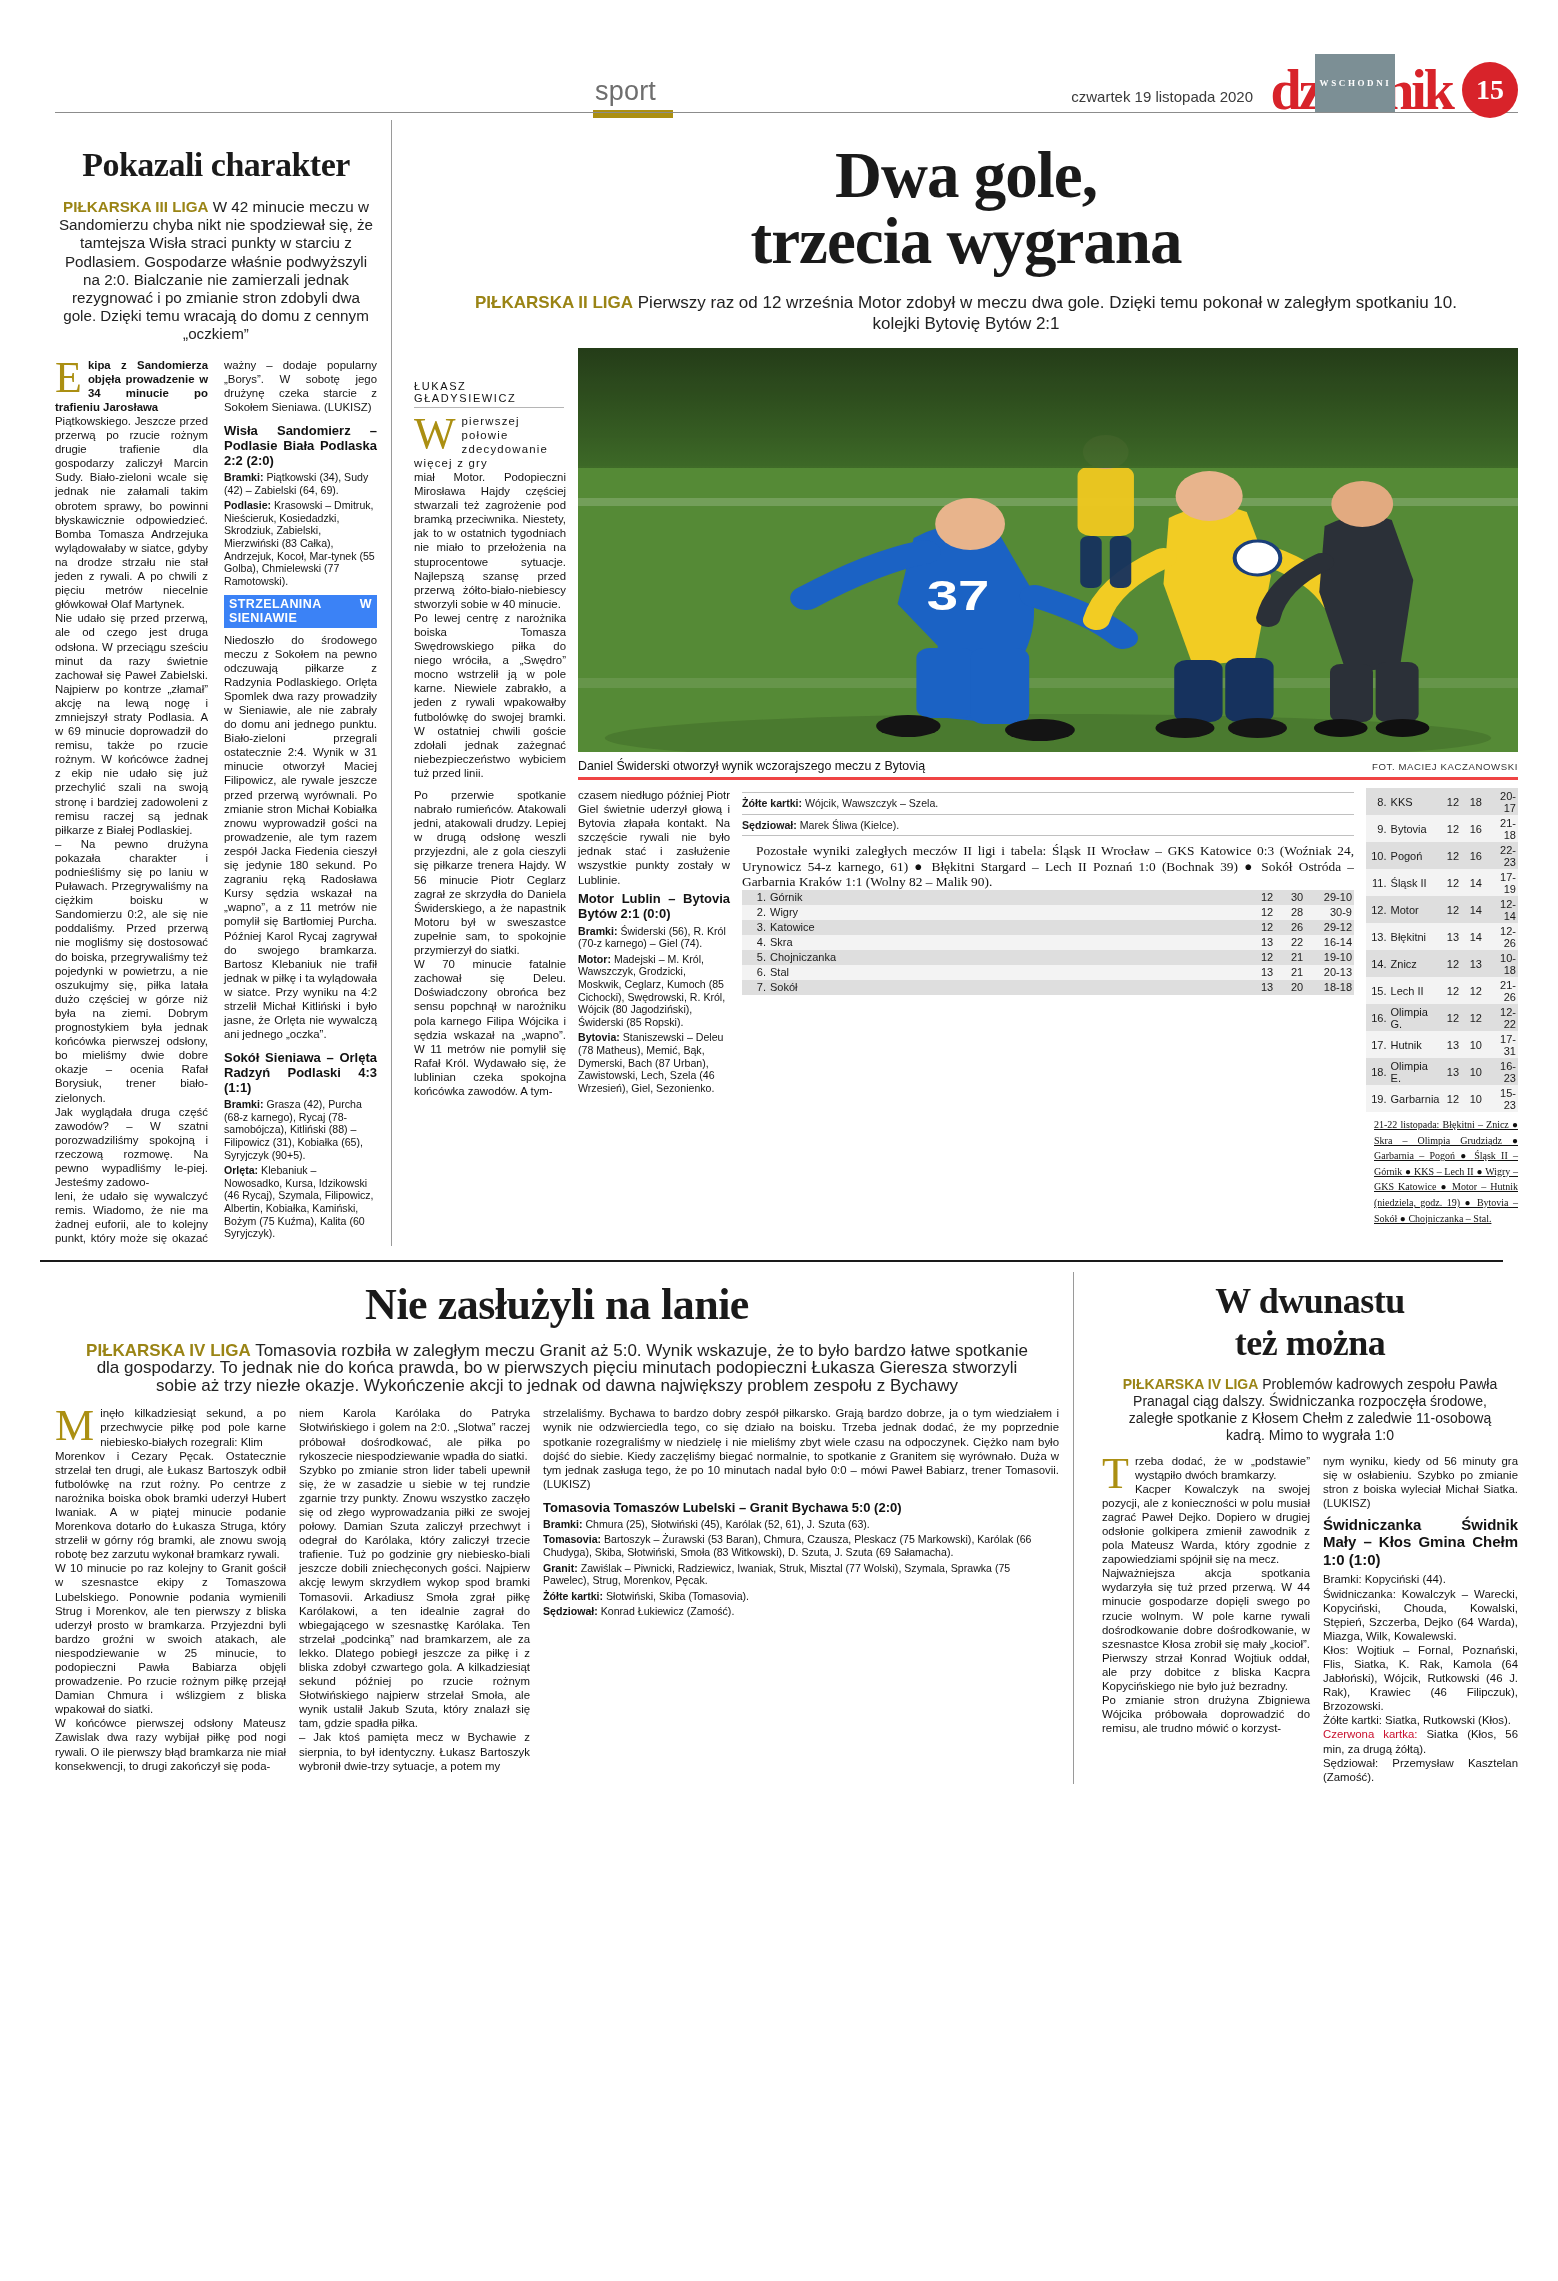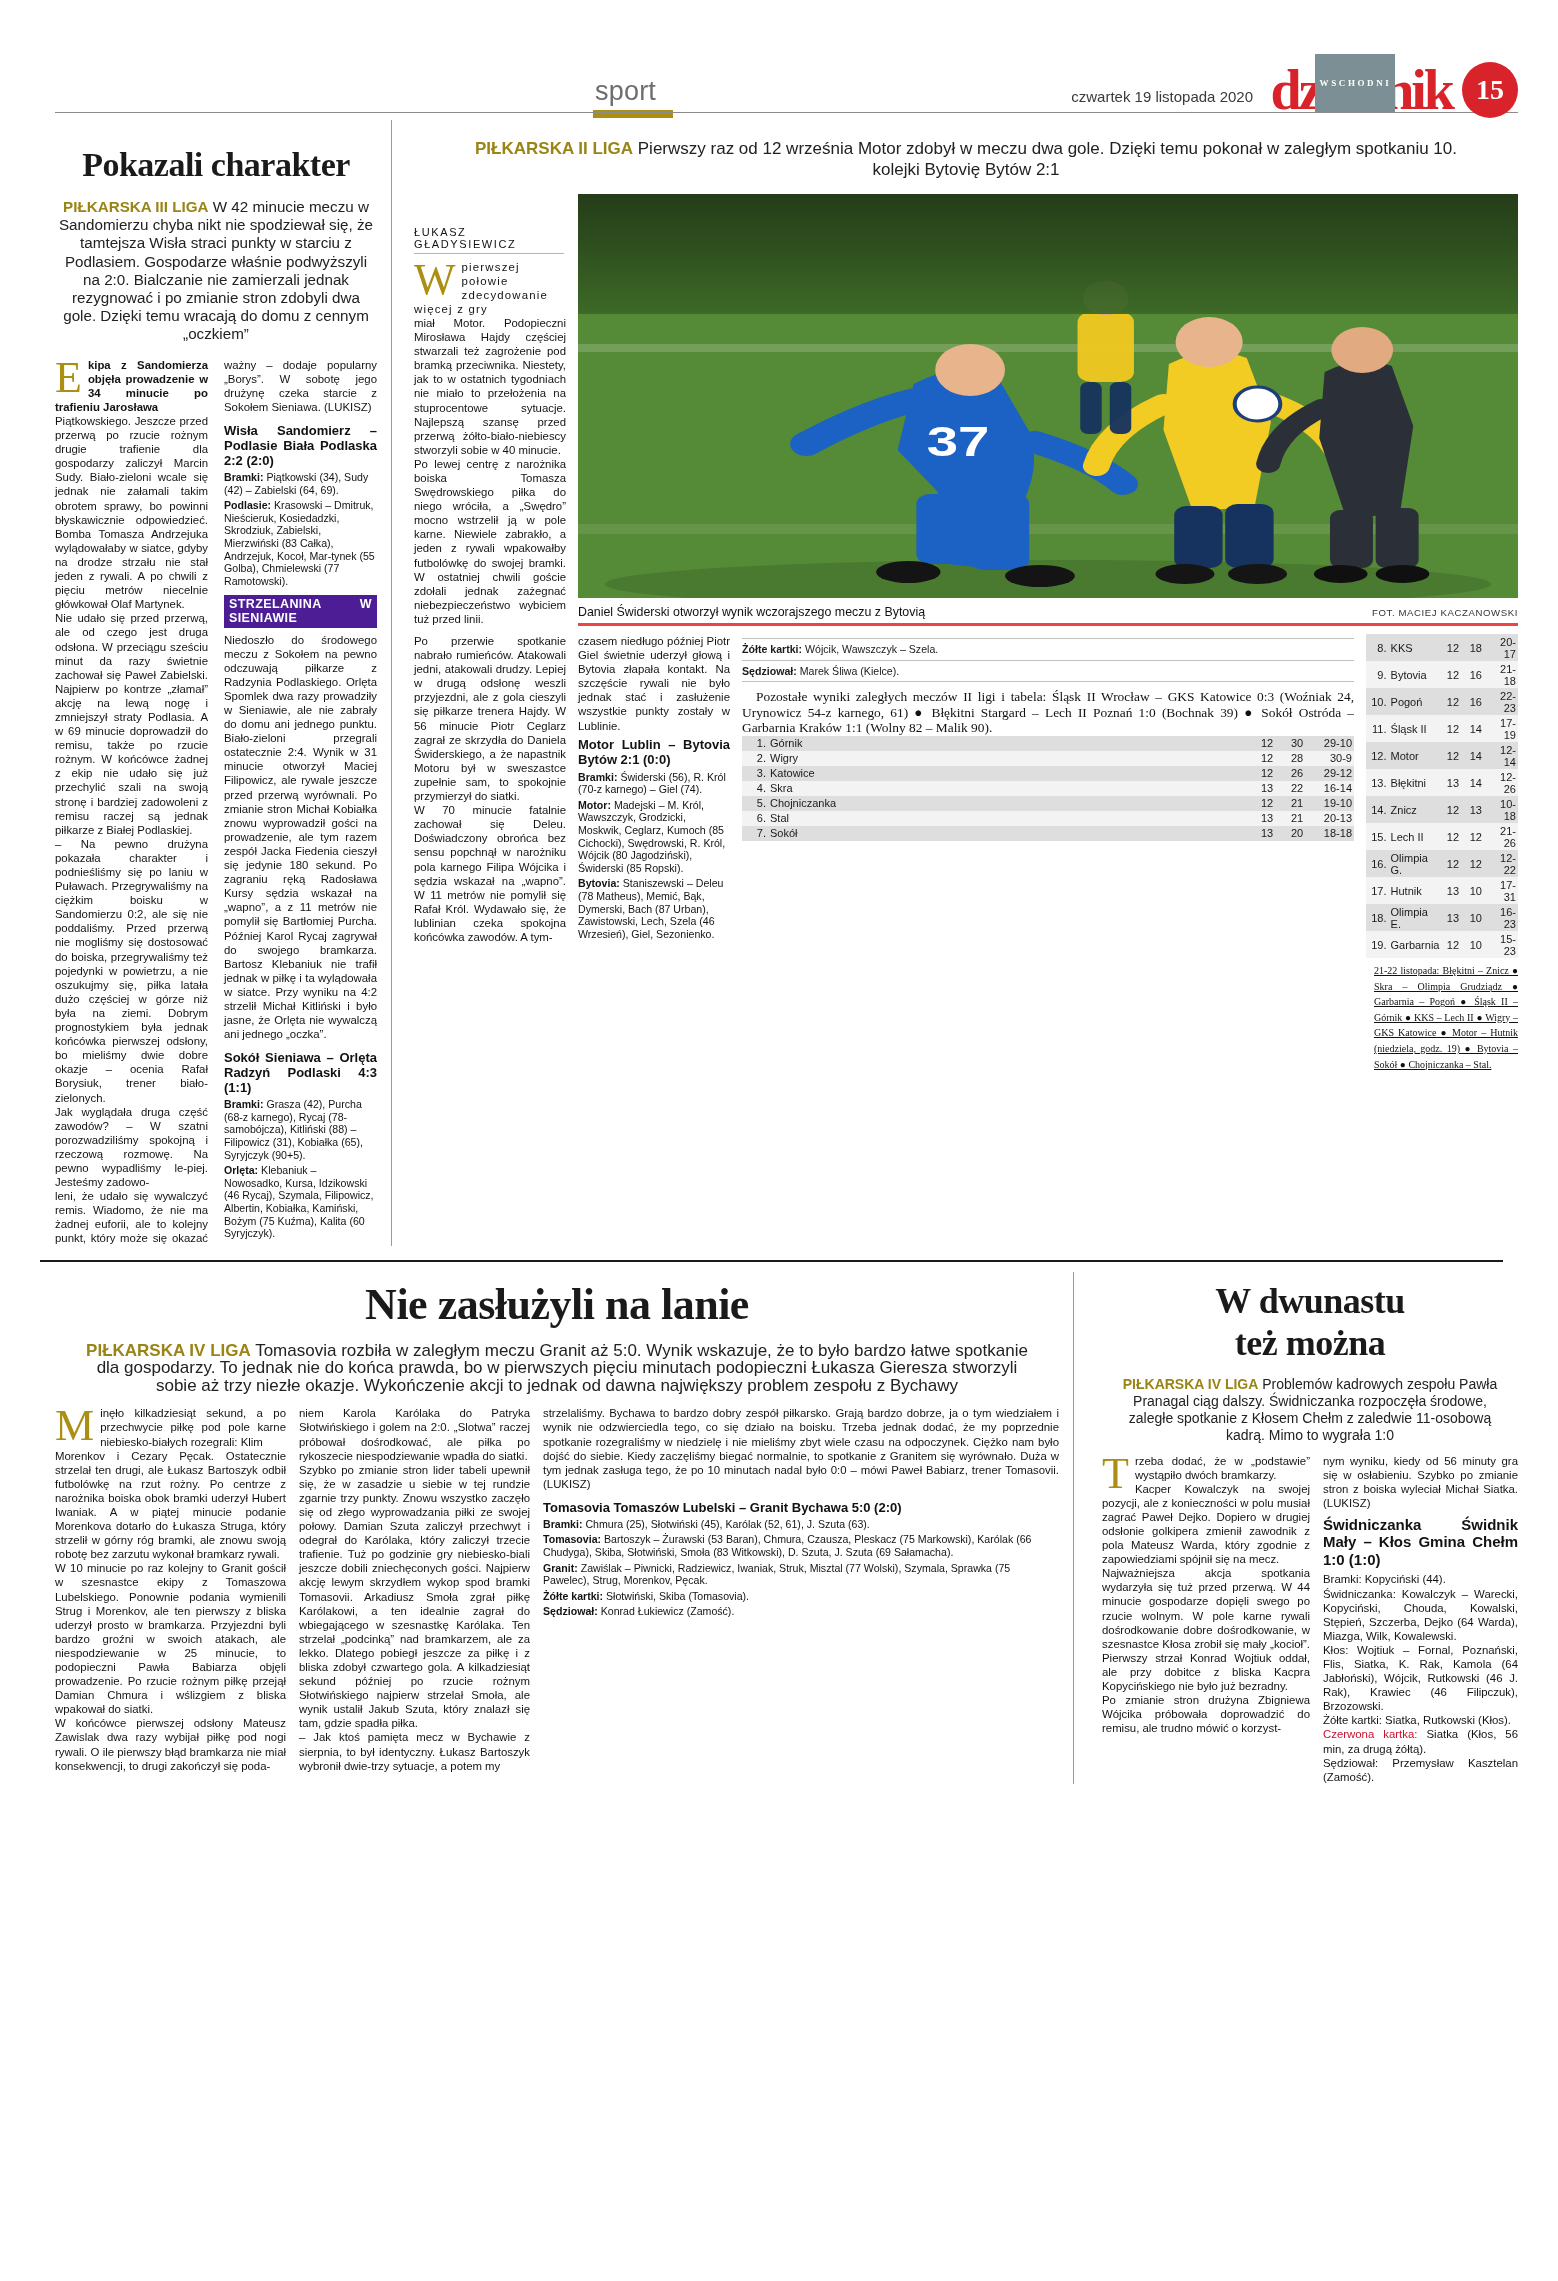--- a/index.html
+++ b/index.html
@@ -100,21 +100,21 @@
 
   
   .resbox { margin:9px 0 0 0; }
   .resbox-title {
     font-weight:bold; font-size:13px; line-height:15px; color:#111;
     margin-bottom:3px;
   }
   .resbox p { font-size:10.6px; line-height:12.6px; margin:0 0 3px 0; text-align:left; }
   .resbox .lbl { font-weight:bold; }
   .band {
-    background:#4c1d95; color:#ffffff; font-weight:bold;
+    background:#3b82f6; color:#ffffff; font-weight:bold;
     font-size:12.5px; letter-spacing:.4px; padding:2px 5px;
     display:block; margin:8px 0 5px 0;
   }
 
   
   .head-dwa {
     font-size:65px; line-height:66px; text-align:center;
     margin:22px 0 4px 0; letter-spacing:-1px;
   }
   .head-dwa .l2 { display:block; }
@@ -251,20 +251,24 @@
             <div class="resbox-title">Sokół Sieniawa – Orlęta Radzyń Podlaski 4:3 (1:1)</div>
             <p><span class="lbl">Bramki:</span><span> Grasza (42), Purcha (68-z karnego), Rycaj (78-samobójcza), Kitliński (88) – Filipowicz (31), Kobiałka (65), Syryjczyk (90+5).</span></p>
             <p><span class="lbl">Orlęta:</span><span> Klebaniuk – Nowosadko, Kursa, Idzikowski (46 Rycaj), Szymala, Filipowicz, Albertin, Kobiałka, Kamiński, Bożym (75 Kuźma), Kalita (60 Syryjczyk).</span></p>
           </div>
         </div>
       </div>
 
       <div class="vrule"></div>
 
       <div class="right-story">
+        <h1 class="serif-head head-dwa">
+          <span>Dwa gole,</span>
+          <span class="l2">trzecia wygrana</span>
+        </h1>
         <div class="lead-right">
           <span class="kicker">PIŁKARSKA II LIGA</span><span> Pierwszy raz od 12 września Motor zdobył w meczu dwa gole. Dzięki temu pokonał w zaległym spotkaniu 10. kolejki Bytovię Bytów 2:1</span>
         </div>
 
         <div class="story-grid">
           <div class="story-text-col">
             <div class="byline">ŁUKASZ GŁADYSIEWICZ</div>
             <div class="body-col">
               <p class="dropcap-wrap">
                 <span class="dropcap">W</span><span style="letter-spacing:1.2px">pierwszej połowie zdecydowanie więcej z gry</span>

